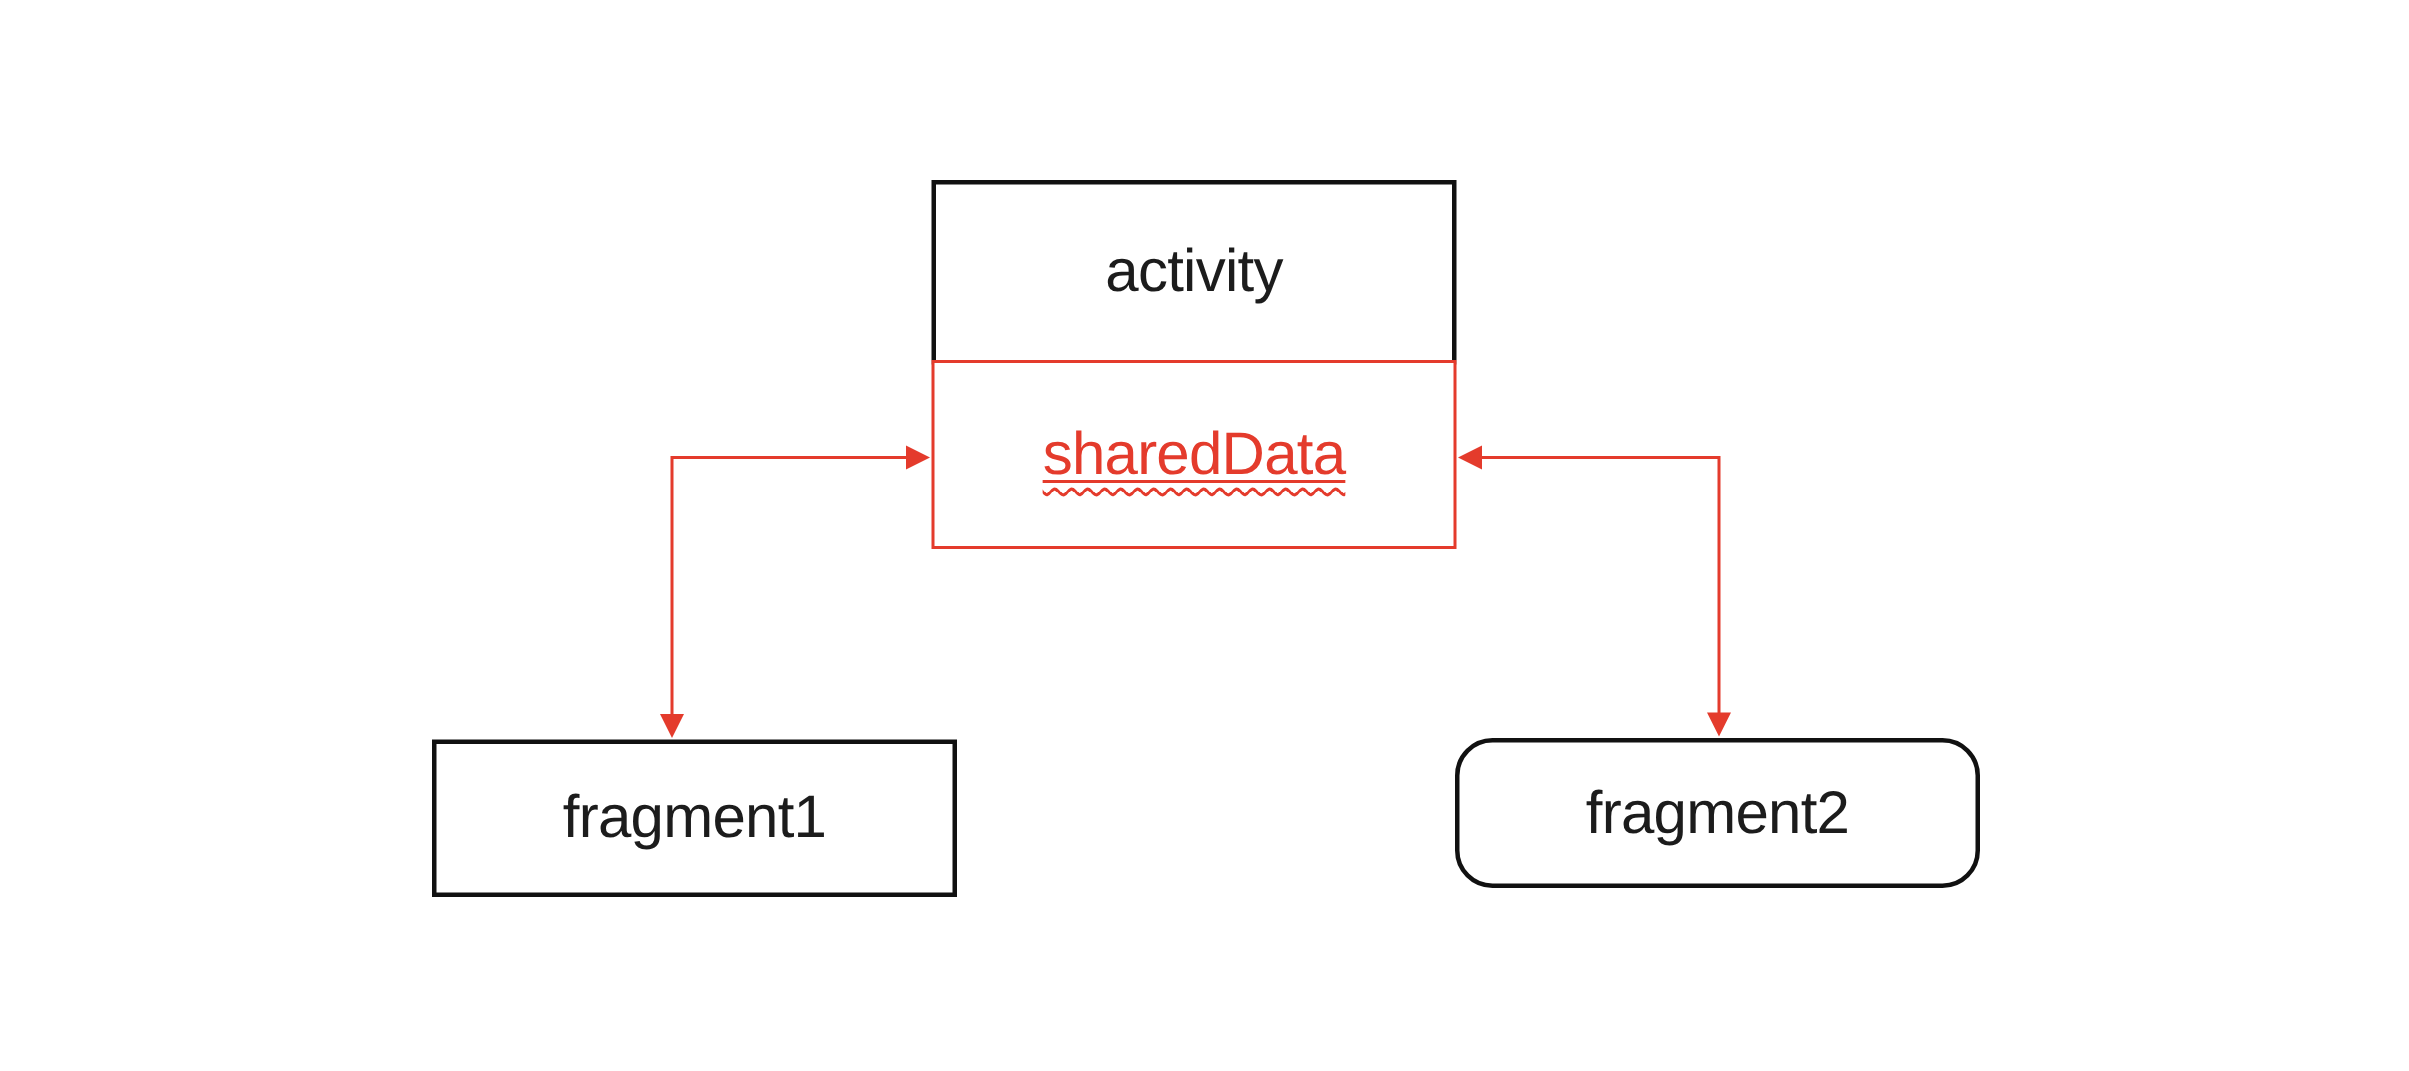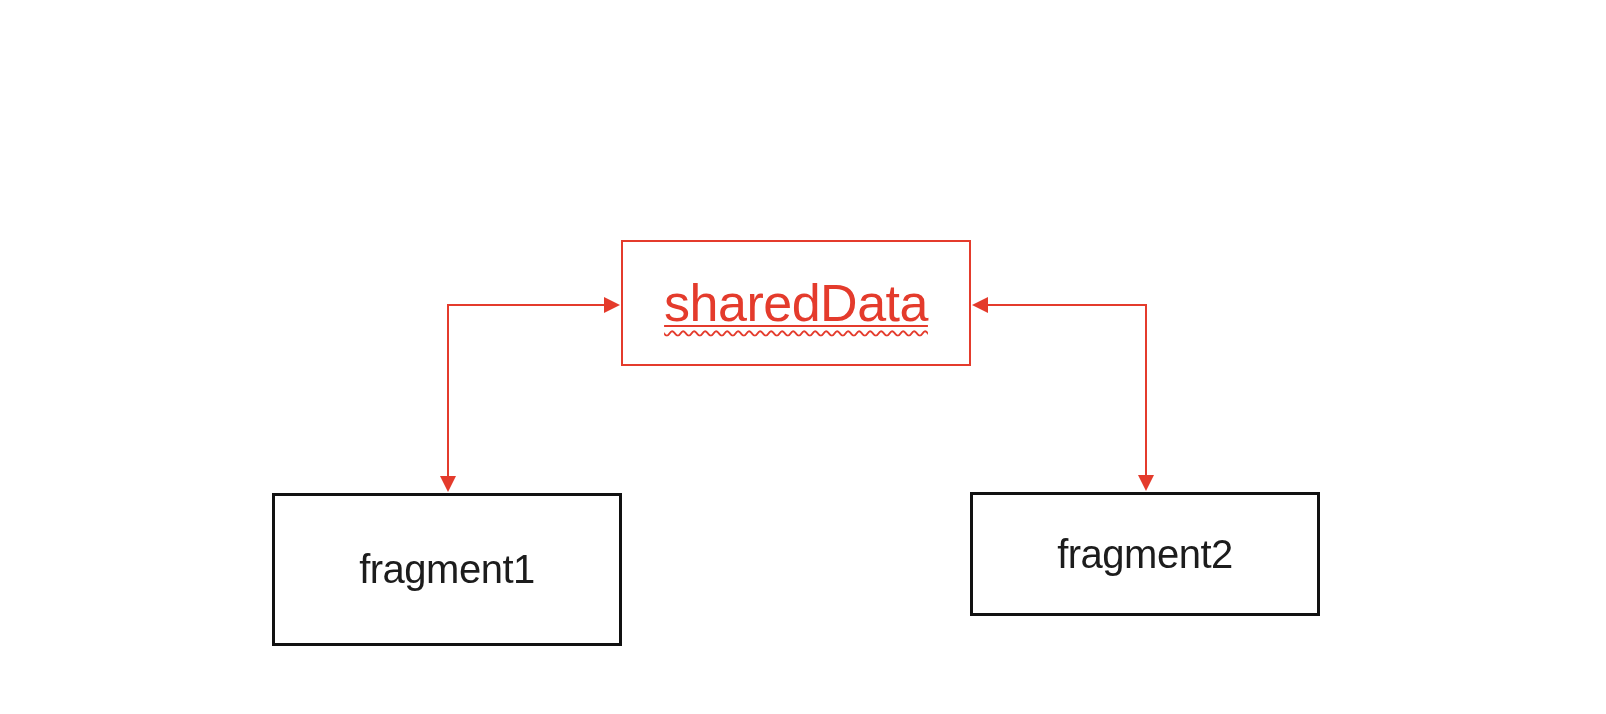--- a/index.html
+++ b/index.html
@@ -43,30 +43,30 @@
     text-align: center;
   }
   .node.black {
     border: 3px solid var(--box-border-black, #111111);
   }
   .node.red {
     border: 2px solid var(--accent-red, #e43b2c);
   }
   .node-activity   { left: 621px; top: 120px; width: 350px; height: 123px; }
   .node-shareddata { left: 621px; top: 240px; width: 350px; height: 126px; z-index: 3; }
-  .node-fragment1  { left: 272px; top: 493px; width: 350px; height: 153px; }
-  .node-fragment2  { left: 970px; top: 492px; width: 350px; height: 124px; }
+  .node-fragment1  { left: 288px; top: 493px; width: 350px; height: 105px; }
+  .node-fragment2  { left: 970px; top: 492px; width: 350px; height: 100px; border-radius: 25px; }
 
   .label-black {
     font-size: 40px;
     color: var(--text-black, #1c1c1c);
     letter-spacing: -0.5px;
   }
   .label-red {
-    font-size: 52px;
+    font-size: 40px;
     line-height: 53px;
     color: var(--accent-red, #e43b2c);
     letter-spacing: -0.5px;
   }
   .u-solid {
     text-decoration-line: underline;
     text-decoration-style: solid;
     text-decoration-thickness: 2px;
     text-underline-offset: 4px;
   }
@@ -92,20 +92,23 @@
     </g>
 
     <g>
       <line x1="1146" y1="305" x2="986" y2="305"></line>
       <polygon points="972,305 988,297 988,313"></polygon>
       <line x1="1146" y1="304" x2="1146" y2="477"></line>
       <polygon points="1146,491 1138,475 1154,475"></polygon>
     </g>
   </svg>
 
+  <div class="node black node-activity">
+    <span class="label-black">activity</span>
+  </div>
 
   <div class="node red node-shareddata">
     <span class="label-red u-solid"><span class="u-wavy">sharedData</span></span>
   </div>
 
   <div class="node black node-fragment1">
     <span class="label-black">fragment1</span>
   </div>
 
   <div class="node black node-fragment2">

